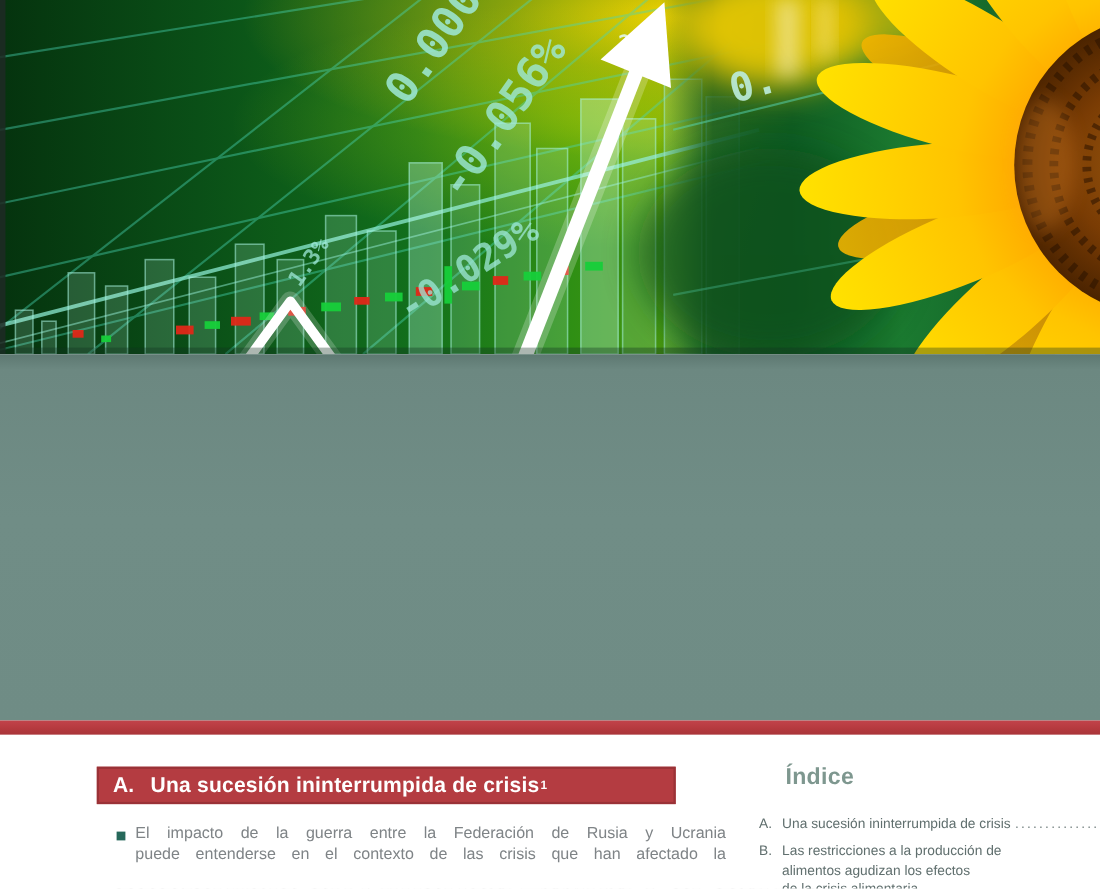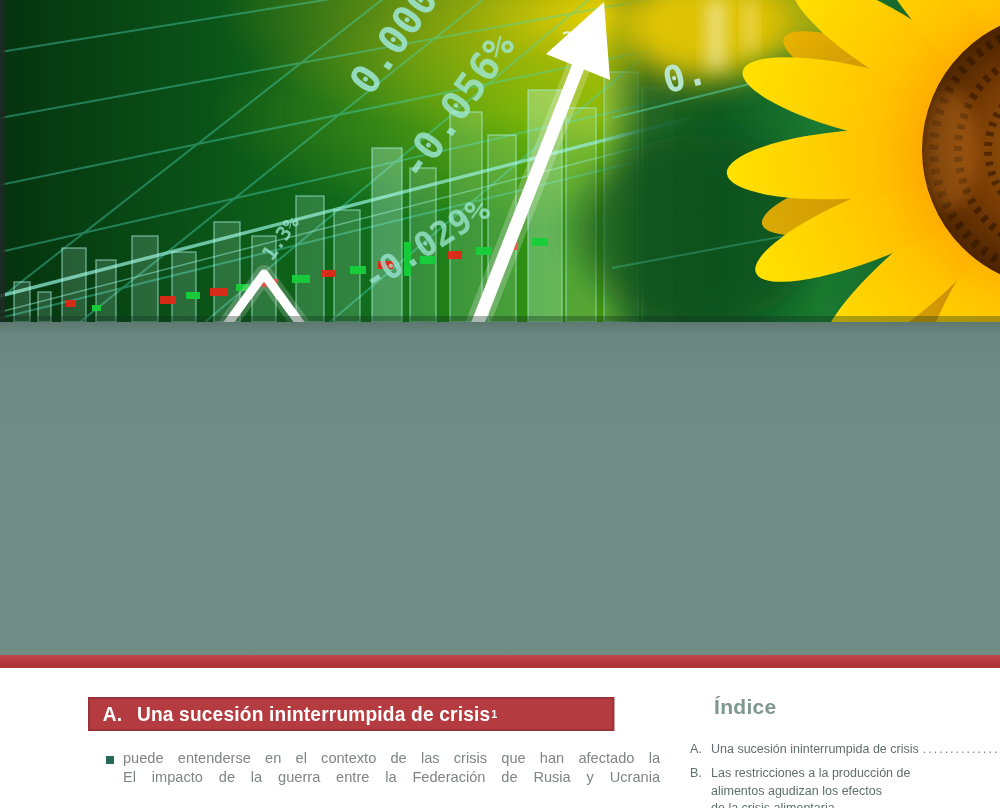--- a/index.html
+++ b/index.html
@@ -302,22 +302,22 @@
   <div class="content">
 
     <div class="heading-box">
       <span class="hlabel">A.</span>
       <span class="htext">Una sucesión ininterrumpida de crisis</span>
       <sup>1</sup>
     </div>
 
     <span class="bullet-square"></span>
     <div class="bullet-text">
+      <div class="jl">El impacto de la guerra entre la Federación de Rusia y Ucrania</div>
       <div class="jl">puede entenderse en el contexto de las crisis que han afectado la</div>
-      <div class="jl">El impacto de la guerra entre la Federación de Rusia y Ucrania</div>
     </div>
 
     <div class="toc-title">Índice</div>
 
     <div class="toc-item-a">
       <span class="toc-label">A.</span>
       <span class="toc-text">Una sucesión ininterrumpida de crisis</span>
       <span class="toc-leader">............................................................</span>
     </div>
 

